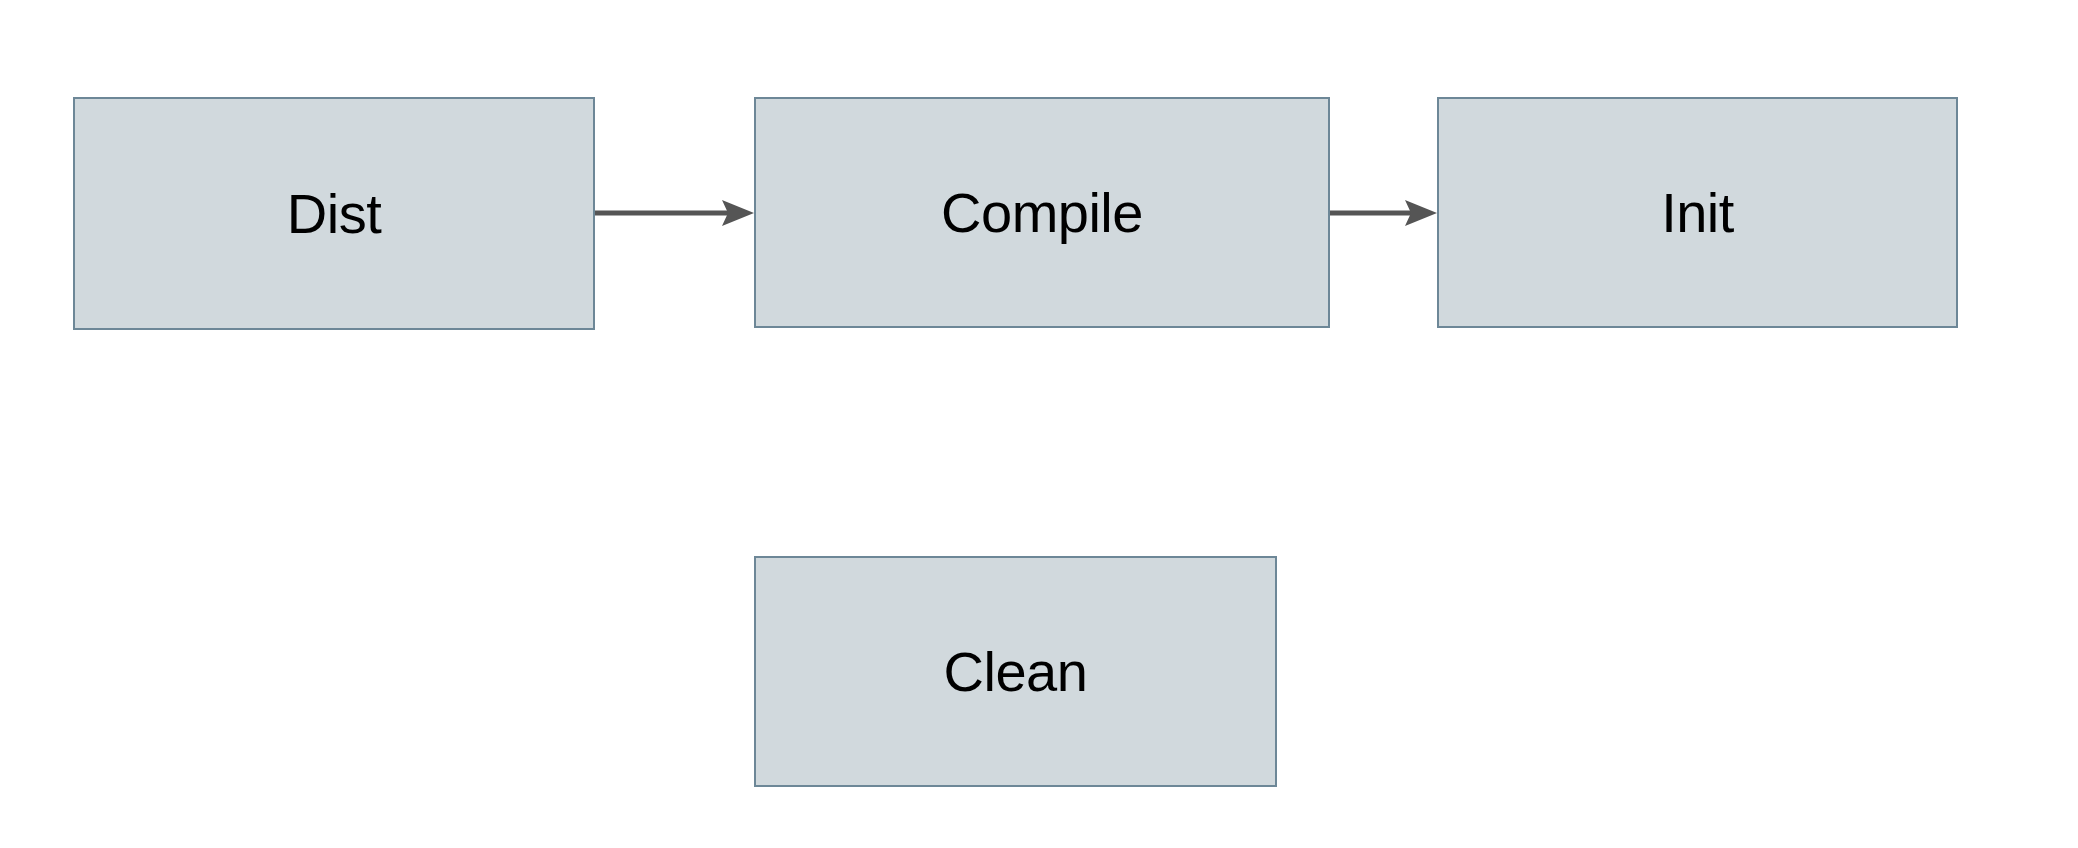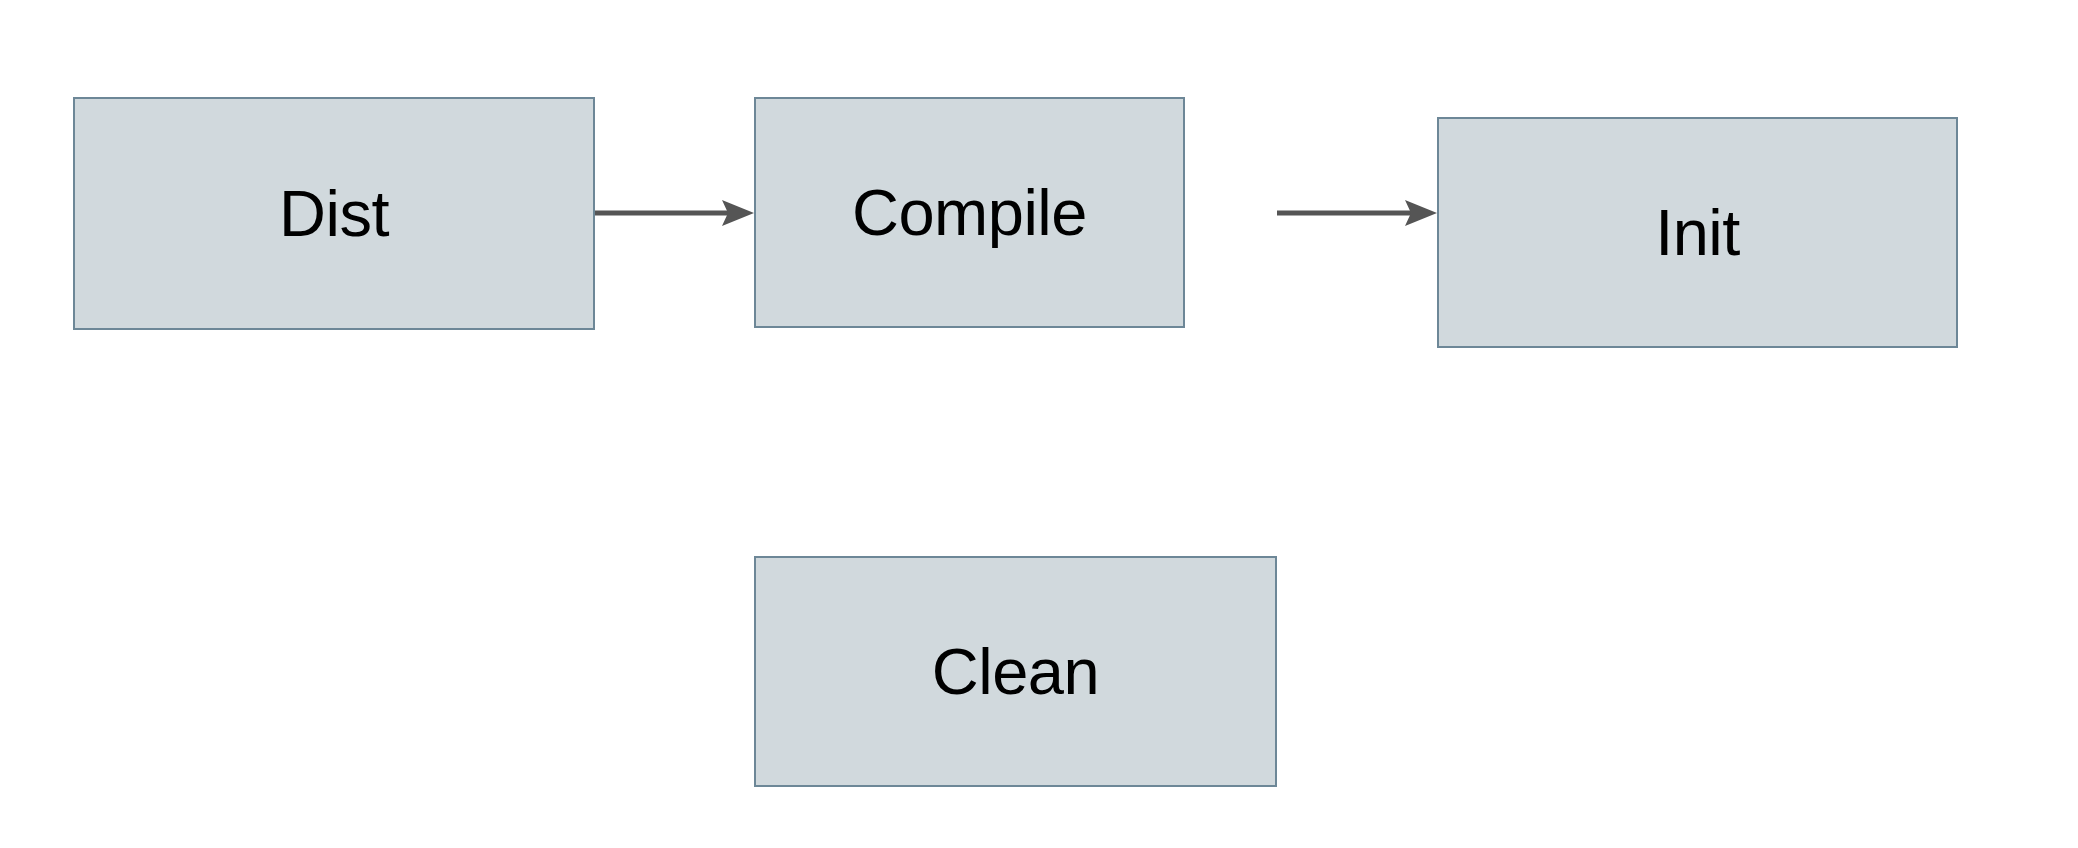--- a/index.html
+++ b/index.html
@@ -22,21 +22,21 @@
     position: absolute;
     box-sizing: border-box;
     background: #d1d9dd;
     border: 2px solid #6d8797;
     display: flex;
     align-items: center;
     justify-content: center;
   }
   .node-label {
     font-family: "Liberation Sans", sans-serif;
-    font-size: 65px;
+    font-size: 56px;
     font-weight: 400;
     color: #000000;
     line-height: 1;
     letter-spacing: -0.5px;
     white-space: nowrap;
     user-select: none;
   }
   .edge-layer {
     position: absolute;
     left: 0;
@@ -68,25 +68,25 @@
     <g>
       <line class="edge-line" x1="1277" y1="213" x2="1421" y2="213"></line>
       <polygon class="edge-head" points="1437,213 1405,200 1411,213 1405,226"></polygon>
     </g>
   </svg>
 
   <div class="node" style="left:73px; top:97px; width:522px; height:233px;">
     <span class="node-label">Dist</span>
   </div>
 
-  <div class="node" style="left:754px; top:97px; width:431px; height:231px;justify-content:center;">
+  <div class="node" style="left:754px; top:97px; width:576px; height:231px;justify-content:center;">
     <span class="node-label">Compile</span>
   </div>
 
-  <div class="node" style="left:1437px; top:97px; width:521px; height:231px;margin-top:20px;">
+  <div class="node" style="left:1437px; top:97px; width:521px; height:231px;">
     <span class="node-label">Init</span>
   </div>
 
   <div class="node" style="left:754px; top:512px; width:523px; height:231px;margin-top:44px;">
     <span class="node-label">Clean</span>
   </div>
 
 </div>
 
 </body></html>

